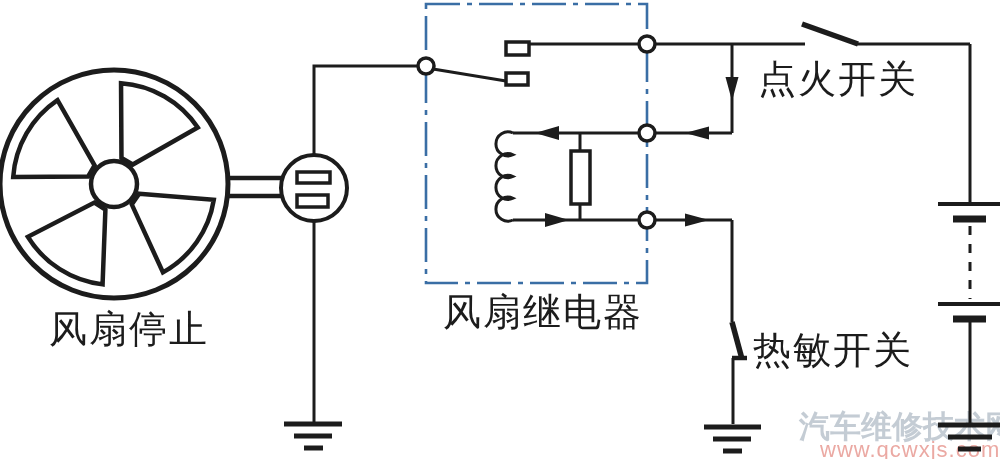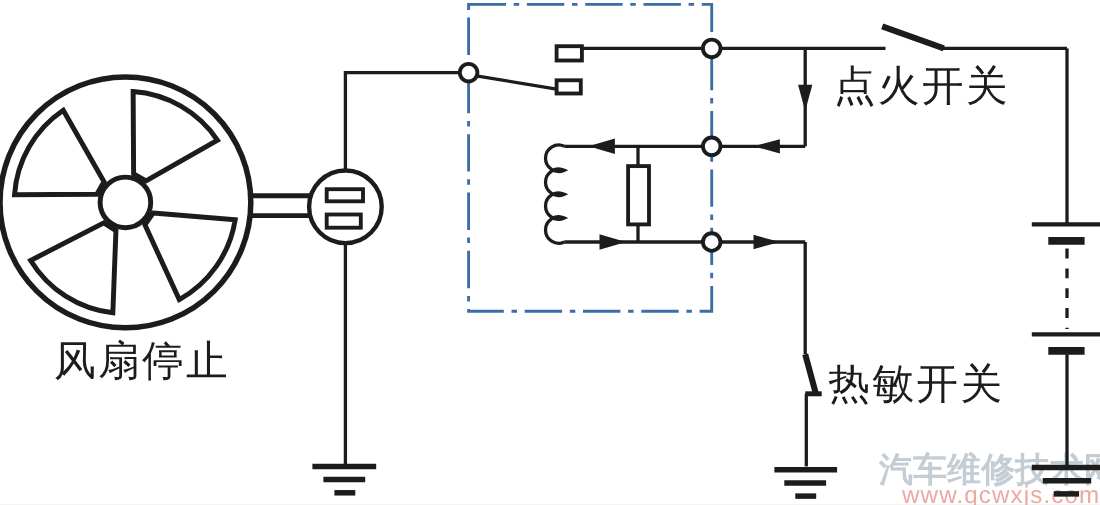--- a/index.html
+++ b/index.html
@@ -148,15 +148,16 @@
       <line class="gnd" stroke-width="5" x1="958" y1="449" x2="981" y2="449"></line>
     </g>
 
     <circle class="term" cx="426" cy="66" r="8"></circle>
     <circle class="term" cx="647" cy="44" r="8"></circle>
     <circle class="term" cx="647" cy="133" r="8"></circle>
     <circle class="term" cx="647" cy="220" r="8"></circle>
   </svg>
 
   <div class="label" style="left:37px;top:309px;margin-left:12px;">风扇停止</div>
+  <div class="label" style="left:443px;top:292px;">风扇继电器</div>
   <div class="label" style="left:753px;top:330px;">热敏开关</div>
   <div class="label" style="left:758px;top:59px;">点火开关</div>
 </div>
 
 </body></html>

